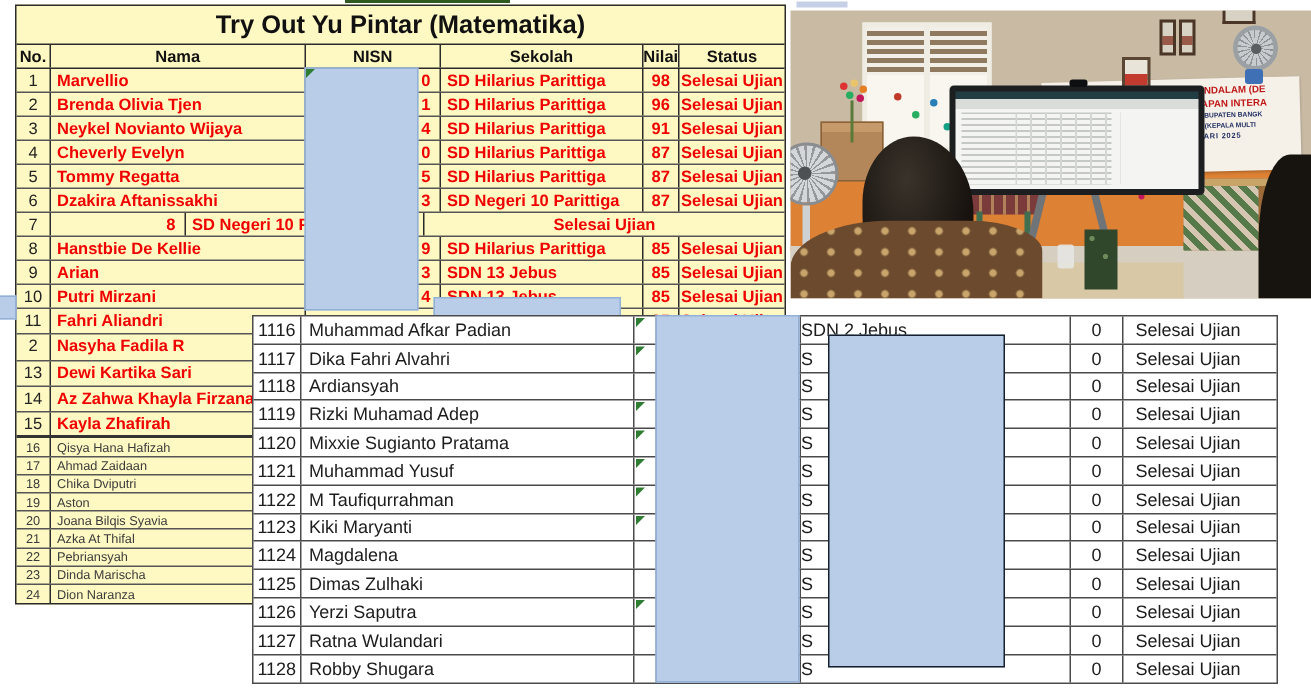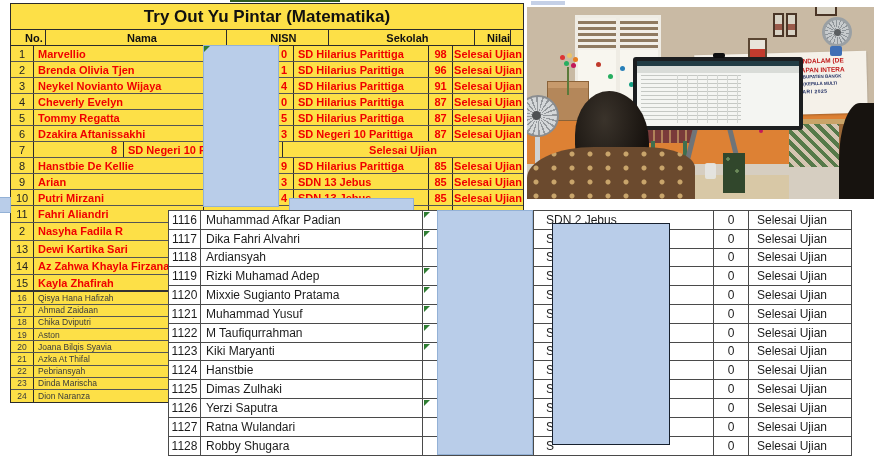--- a/index.html
+++ b/index.html
@@ -1,25 +1,25 @@
 <!DOCTYPE html>
 <html><head>
 <meta charset="utf-8">
 <style>
   html,body{margin:0;padding:0;background:#fff;}
   *{box-sizing:border-box;}
   .stage{position:relative;width:874px;height:460px;background:#fff;overflow:hidden;
          font-family:"Liberation Sans",sans-serif;}
 
   
-  .mt{position:absolute;left:10px;top:3px;width:514px;border:1px solid #2b2b2b;background:#fde047;z-index:1;}
+  .mt{position:absolute;left:10px;top:3px;width:514px;border:1px solid #2b2b2b;background:#fef9c3;z-index:1;}
   .mt-title{height:26px;border-bottom:1px solid #2b2b2b;display:flex;align-items:center;justify-content:center;
             font-size:17px;font-weight:bold;color:#111;}
   .mt-head{display:flex;height:16px;border-bottom:1px solid #2b2b2b;font-size:11px;font-weight:bold;color:#111;}
-  .mt-head .c{display:flex;align-items:center;justify-content:center;margin-left:12px;}
+  .mt-head .c{display:flex;align-items:center;justify-content:center;}
   .c{border-right:1px solid #2b2b2b;overflow:hidden;white-space:nowrap;}
   .c:last-child{border-right:none;}
   .w-no{width:23px;}
   .w-name{width:170px;}
   .w-nisn{width:90px;}
   .w-school{width:135px;}
   .w-score{width:24px;}
   .w-status{flex:1;}
   .mrow{display:flex;height:16px;border-bottom:1px solid #555;font-size:11px;color:#222;align-items:stretch;}
   .mrow .c{display:flex;align-items:center;}
@@ -36,21 +36,21 @@
   
   .ot{position:absolute;left:168px;top:210px;width:684px;border:1px solid #4a4a4a;background:#fff;z-index:4;}
   .orow{display:flex;height:18.8px;border-bottom:1px solid #4a4a4a;font-size:12px;color:#1c1c1c;}
   .orow:last-child{border-bottom:none;}
   .oc{border-right:1px solid #4a4a4a;overflow:hidden;white-space:nowrap;display:flex;align-items:center;}
   .oc:last-child{border-right:none;}
   .o-no{width:32px;justify-content:center;}
   .o-name{width:222px;padding-left:5px;text-align:right;}
   .o-flag{width:15px;align-items:flex-start;}
   .o-nisn{width:96px;}
-  .o-school{width:180px;padding-left:12px;}
+  .o-school{width:180px;padding-left:0;}
   .o-score{width:35px;justify-content:center;}
   .o-status{flex:1;padding-left:8px;}
   .tri{width:0;height:0;border-top:6px solid #2f7d32;border-right:6px solid transparent;margin:1px 0 0 1px;display:none;}
   .tri.show{display:block;}
 
   
   .redact{position:absolute;background:#b9cde9;border:1px solid #93b1d6;}
   .rd-main{left:203px;top:45px;width:76px;height:162px;z-index:2;}
   .rd-row11{left:289px;top:198px;width:125px;height:14px;z-index:2;}
   .rd-left{left:0;top:197px;width:11px;height:16px;z-index:2;border-left:none;}
@@ -493,21 +493,21 @@
       <div class="oc o-flag">
         <span class="tri show"></span>
       </div>
       <div class="oc o-nisn"></div>
       <div class="oc o-school">S</div>
       <div class="oc o-score">0</div>
       <div class="oc o-status">Selesai Ujian</div>
     </div>
       <div class="orow">
       <div class="oc o-no">1124</div>
-      <div class="oc o-name">Hanstbie</div>
+      <div class="oc o-name">Magdalena</div>
       <div class="oc o-flag">
         
       </div>
       <div class="oc o-nisn"></div>
       <div class="oc o-school">S</div>
       <div class="oc o-score">0</div>
       <div class="oc o-status">Selesai Ujian</div>
     </div>
       <div class="orow">
       <div class="oc o-no">1125</div>

